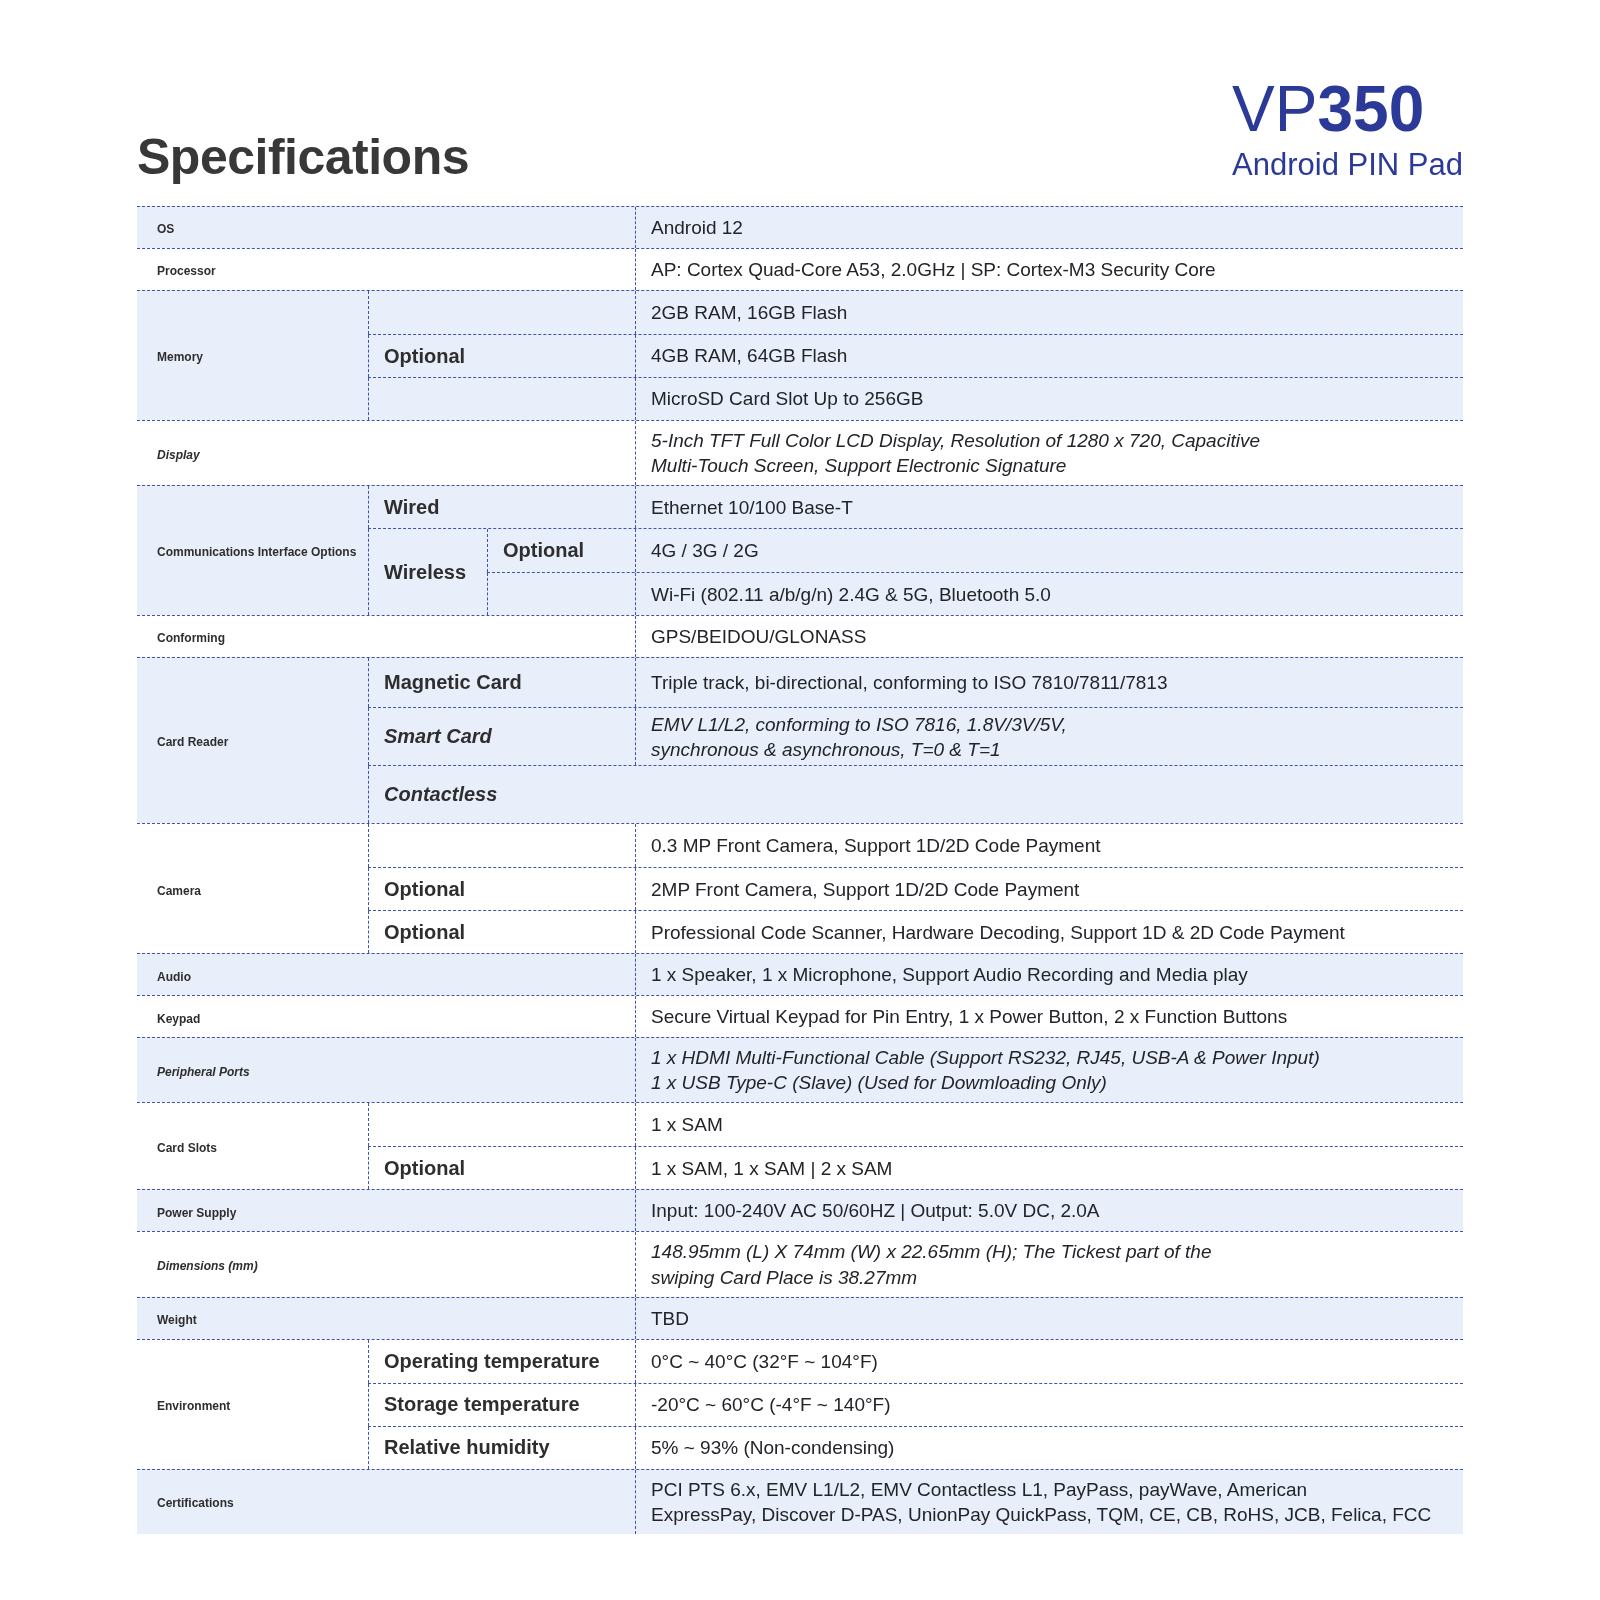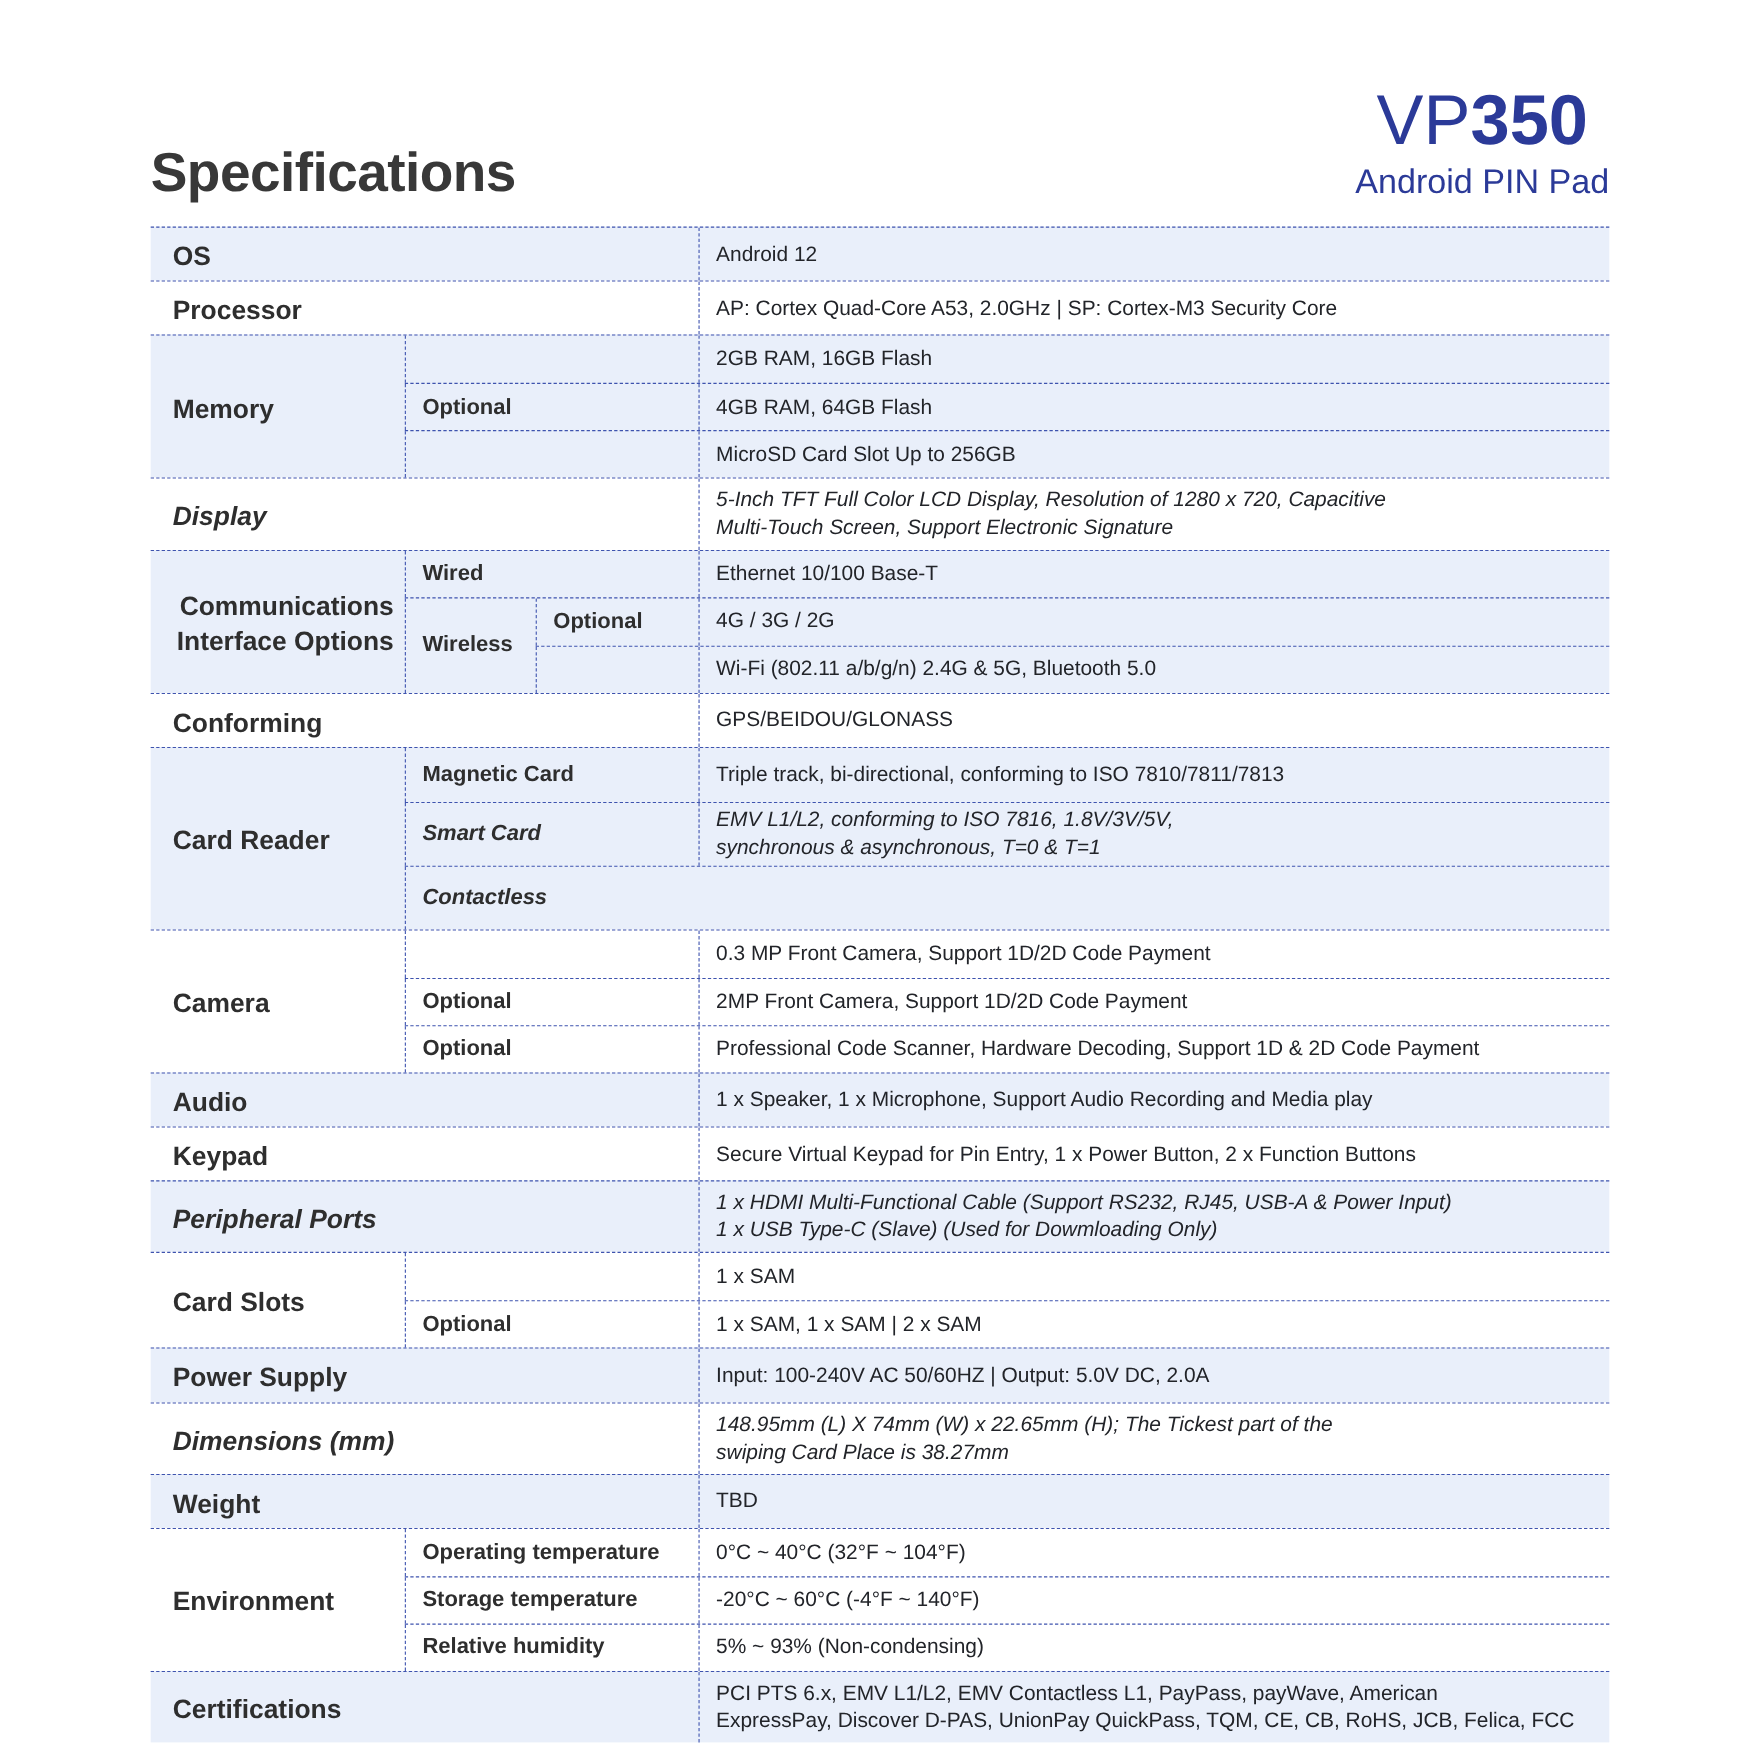--- a/index.html
+++ b/index.html
@@ -13,36 +13,36 @@
   html,body{background:#ffffff;}
   body{
     width:1600px;height:1600px;position:relative;overflow:hidden;
     font-family:"Liberation Sans", sans-serif;
   }
   
   .page-title{
     position:absolute;left:137px;top:128px;
     font-size:50px;font-weight:700;color:#383838;letter-spacing:-0.5px;
   }
-  .brand{position:absolute;right:137px;top:76px;text-align:center;color:var(--brand);}
+  .brand{position:absolute;right:137px;top:76px;text-align:left;color:var(--brand);}
   .product-name{font-size:64px;line-height:1.05;}
   .pn-light{font-weight:400;}
   .pn-bold{font-weight:700;}
   .product-subtitle{font-size:31px;font-weight:400;margin-top:4px;}
 
   
   .spec-table{
     position:absolute;left:137px;top:206px;width:1326px;
     font-size:19px;color:var(--value);
   }
   .sec{display:flex;border-top:1.5px dashed var(--line);}
   .sec.blue{background:var(--tint);}
   .c1{
     width:231px;flex:0 0 231px;display:flex;align-items:center;
-    padding:11px 10px 6px 20px;font-size:24px;font-weight:600;color:var(--label);
+    padding:11px 10px 6px 20px;font-size:12px;font-weight:600;color:var(--label);
     line-height:1.3;
     text-align:right;
   }
   .c1.wide{width:498px;flex:0 0 498px;}
   .subcol{flex:1;display:flex;flex-direction:column;}
   .subrow{display:flex;flex:1;}
   .subrow + .subrow{border-top:1.5px dashed var(--line);}
   .c2{
     width:267px;flex:0 0 267px;border-left:1.5px dashed var(--line);
     display:flex;align-items:center;padding:6px 8px 6px 15px;

